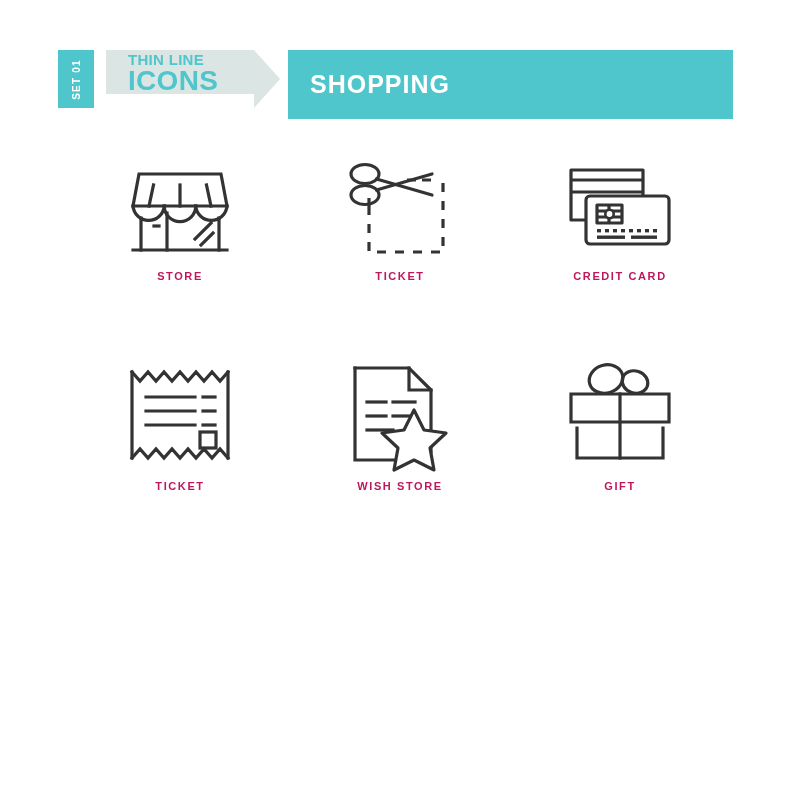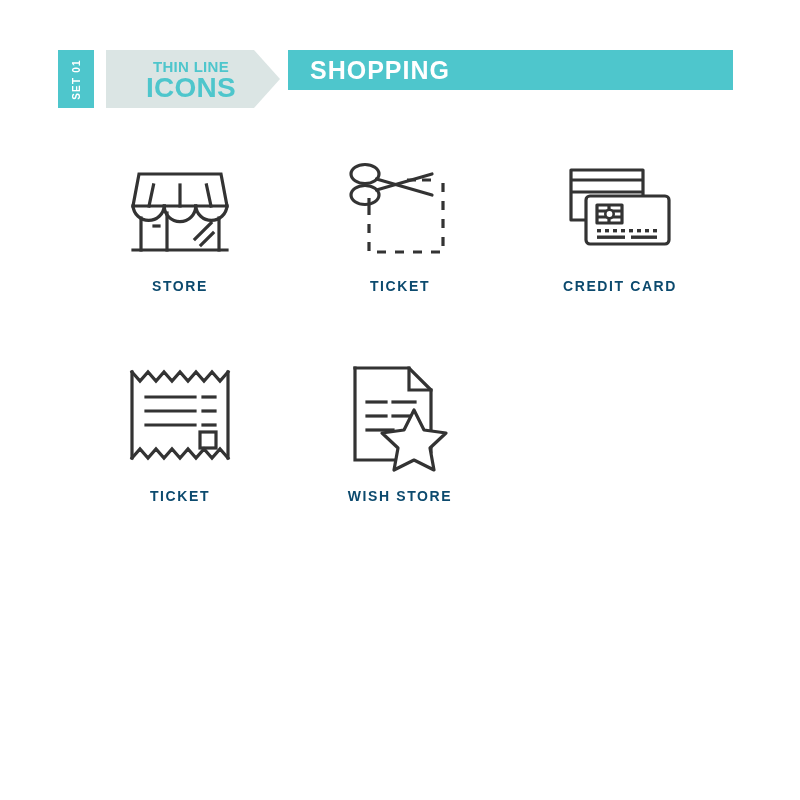--- a/index.html
+++ b/index.html
@@ -41,28 +41,27 @@
     letter-spacing: 1.2px;
     transform: rotate(-90deg);
     white-space: nowrap;
   }
 
   #brand-panel {
     position: absolute;
     left: 106px;
     top: 50px;
     width: 148px;
-    height: 58px;
+    height: 44px;
     background: #dbe5e4;
     display: flex;
     flex-direction: column;
     justify-content: center;
     padding-left: 22px;
     box-sizing: border-box;
-    align-items: center;
   }
   #brand-arrow {
     position: absolute;
     left: 254px;
     top: 50px;
     width: 0;
     height: 0;
     border-top: 29px solid transparent;
     border-bottom: 29px solid transparent;
     border-left: 26px solid #dbe5e4;
@@ -80,21 +79,21 @@
     font-weight: bold;
     letter-spacing: 0.3px;
     line-height: 25px;
   }
 
   #title-bar {
     position: absolute;
     left: 288px;
     top: 50px;
     width: 445px;
-    height: 40px;
+    height: 69px;
     background: #4ec6cc;
     display: flex;
     align-items: center;
     padding-left: 22px;
     box-sizing: border-box;
   }
   #title-text {
     color: #ffffff;
     font-size: 25px;
     font-weight: bold;
@@ -117,25 +116,25 @@
     flex-direction: column;
     align-items: center;
     justify-content: flex-start;
   }
   .icon-art {
     width: 130px;
     height: 130px;
     display: block;
   }
   .icon-label {
-    margin-top: 8px;
-    font-size: 14px;
+    margin-top: 0;
+    font-size: 11px;
     font-weight: bold;
     letter-spacing: 1.6px;
-    color: #0c4a6e;
+    color: #be185d;
     text-align: center;
   }
 </style>
 </head>
 <body>
 
 <div id="header">
 
   <div id="set-badge">
     <span id="set-badge-label">SET 01</span>
@@ -249,14 +248,26 @@
         <path d="M32 66 H51"></path>
         <path d="M58 66 H80"></path>
         <path d="M32 80 H58"></path>
       </g>
       <path d="M79 60 L89 80 L111 83 L95 98 L99 120 L79 110 L59 120 L63 98 L47 83 L69 80 Z" fill="#ffffff" stroke="#333333" stroke-width="3.2" stroke-linejoin="round"></path>
     </svg>
     <span class="icon-label">WISH STORE</span>
   </div>
 
 
+  <div class="icon-cell">
+    <svg class="icon-art" viewBox="0 0 130 130">
+      <g fill="none" stroke="#333333" stroke-width="3.2" stroke-linejoin="miter" stroke-linecap="square">
+        <ellipse cx="51" cy="29" rx="17" ry="14" transform="rotate(-16 51 29)"></ellipse>
+        <ellipse cx="80" cy="32" rx="13" ry="11" transform="rotate(18 80 32)"></ellipse>
+        <path d="M16 44 H114 V72 H16 Z"></path>
+        <path d="M22 78 V108 H108 V78"></path>
+        <path d="M65 44 V108"></path>
+      </g>
+    </svg>
+    <span class="icon-label">GIFT</span>
+  </div>
 
 </div>
 
 </body></html>

